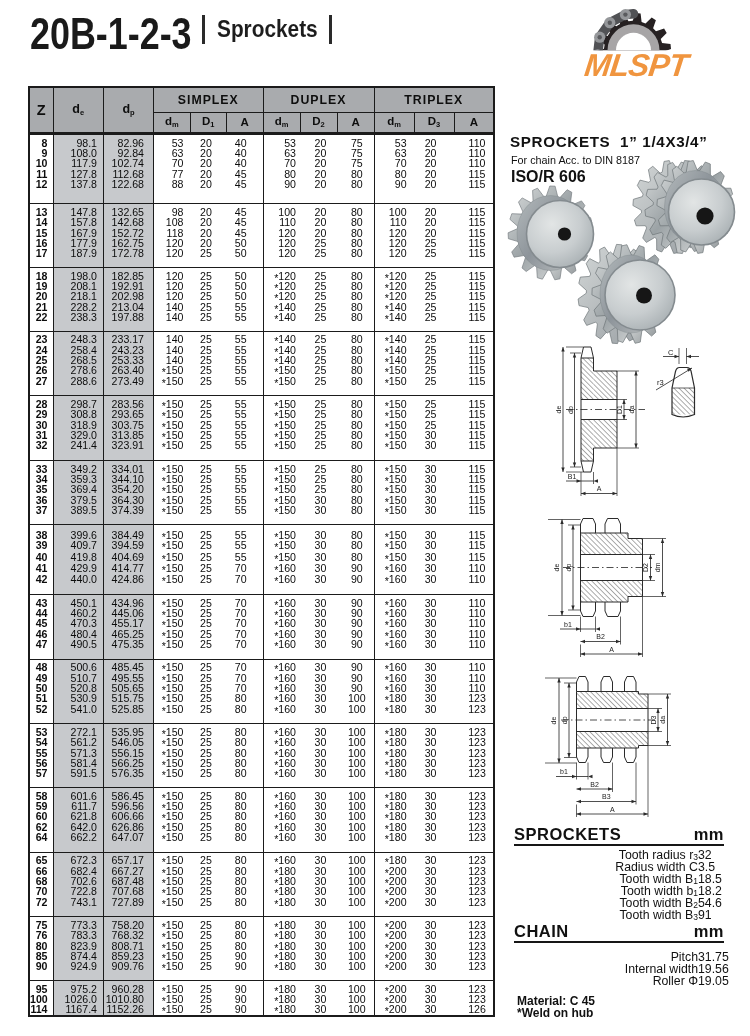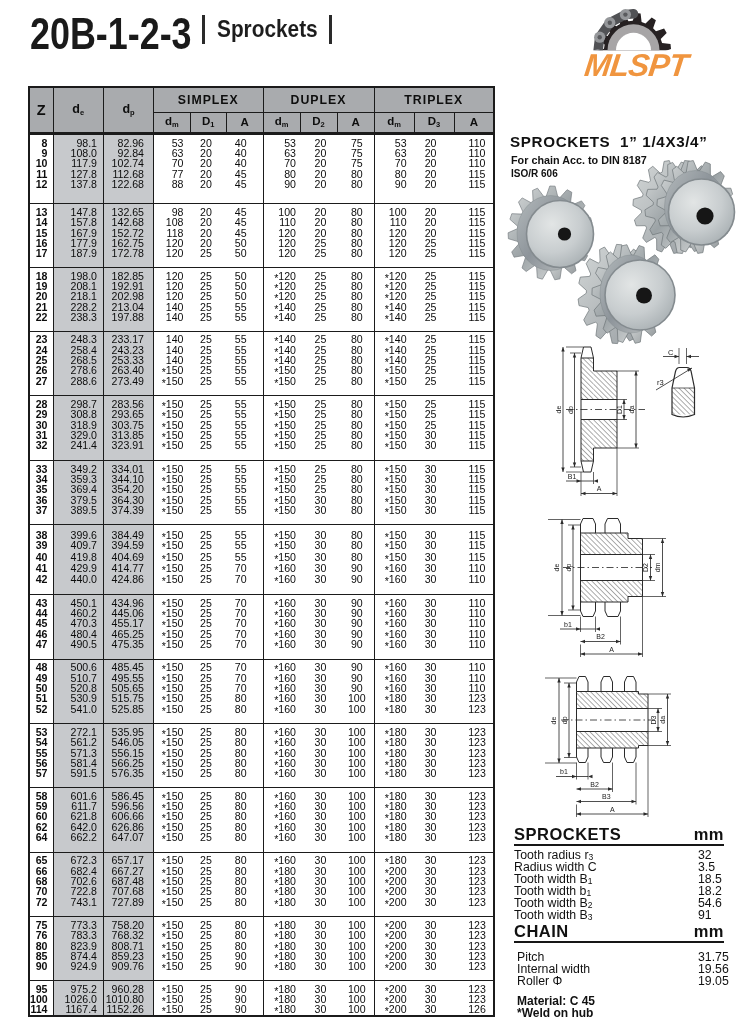--- a/index.html
+++ b/index.html
@@ -39,25 +39,25 @@
 #mt tbody.first{border-top:none}
 #mt tr.rf td{padding-top:2.8px}
 #mt tr.rl td{padding-bottom:8.4px}
 #mt tbody.first tr.rf td{padding-top:3.2px}
 #mt tbody.first tr.rl td{padding-bottom:14px}
 #mt tbody.g3 tr.rl td,#mt tbody.g4 tr.rl td,#mt tbody.g7 tr.rl td,#mt tbody.g8 tr.rl td,#mt tbody.g10 tr.rl td,#mt tbody.g11 tr.rl td{padding-bottom:9.4px}
 #mt tbody.g6 tr.rf td{padding-top:5px}
 #mt tbody.g6 tr.rl td{padding-bottom:9.9px}
 #mt tbody.g13 tr.rl td{padding-bottom:0}
 .rh1{position:absolute;left:510px;top:133px;font-size:15.2px;font-weight:bold;letter-spacing:0.65px}
-.rh2{position:absolute;left:511px;top:153.5px;font-size:10.8px;font-weight:bold}
-.rh3{position:absolute;left:511px;top:167.5px;font-size:10px;font-weight:bold}
+.rh2{position:absolute;left:511px;top:153.5px;font-size:10.8px;font-weight:normal}
+.rh3{position:absolute;left:511px;top:167.5px;font-size:16px;font-weight:bold}
 .lst{position:absolute;left:514px;width:210px}
 .lh{font-size:16.5px;font-weight:bold;letter-spacing:0.5px;display:flex;justify-content:space-between;border-bottom:2.6px solid #161616;line-height:14px;padding-bottom:2.5px}
-.lrow{display:flex;justify-content:space-between;font-size:12.3px;line-height:12.15px}
+.lrow{display:flex;justify-content:flex-end;font-size:12.3px;line-height:12.15px}
 .lrow .v{width:26px;text-align:left}
 .ss{font-size:8.5px;line-height:0;vertical-align:-1px}
 svg text.dt{fill:#222;font-family:"Liberation Sans",sans-serif}
 </style></head>
 <body>
 
 <div id="title">20B-1-2-3</div>
 
 <div class="tbar" style="left:202px"></div>
 

